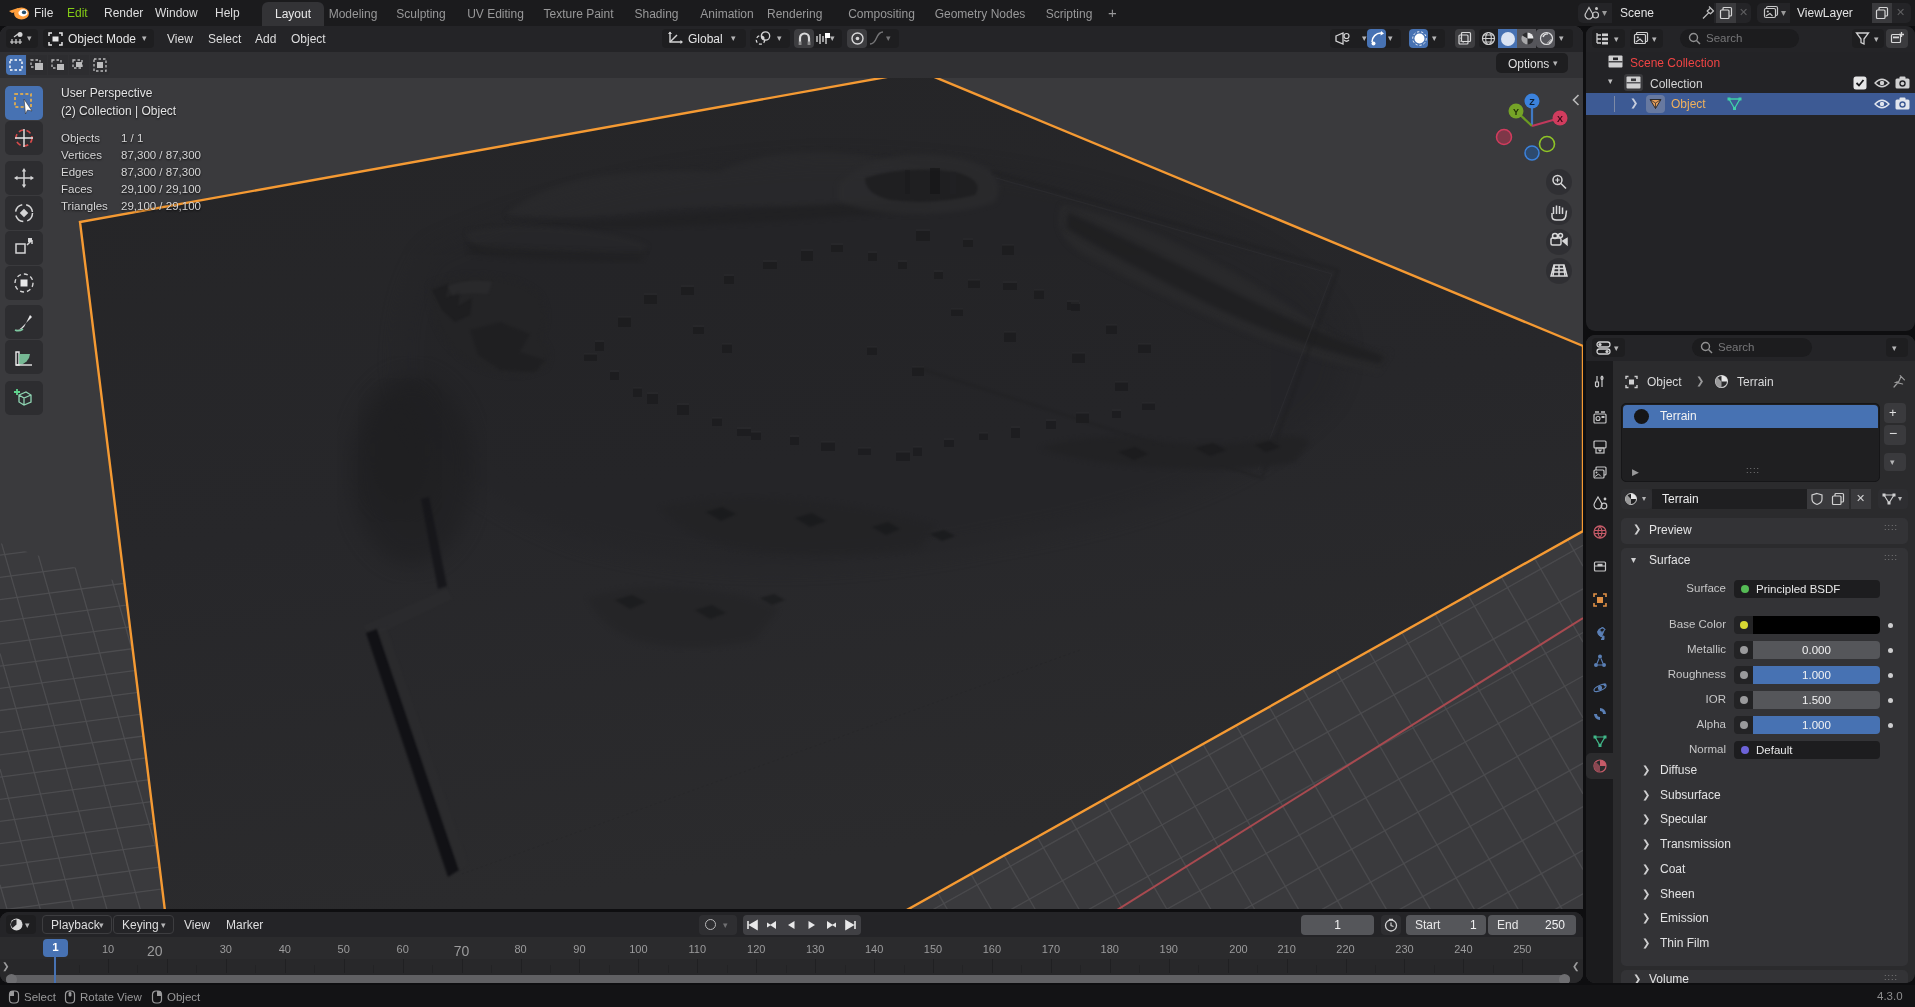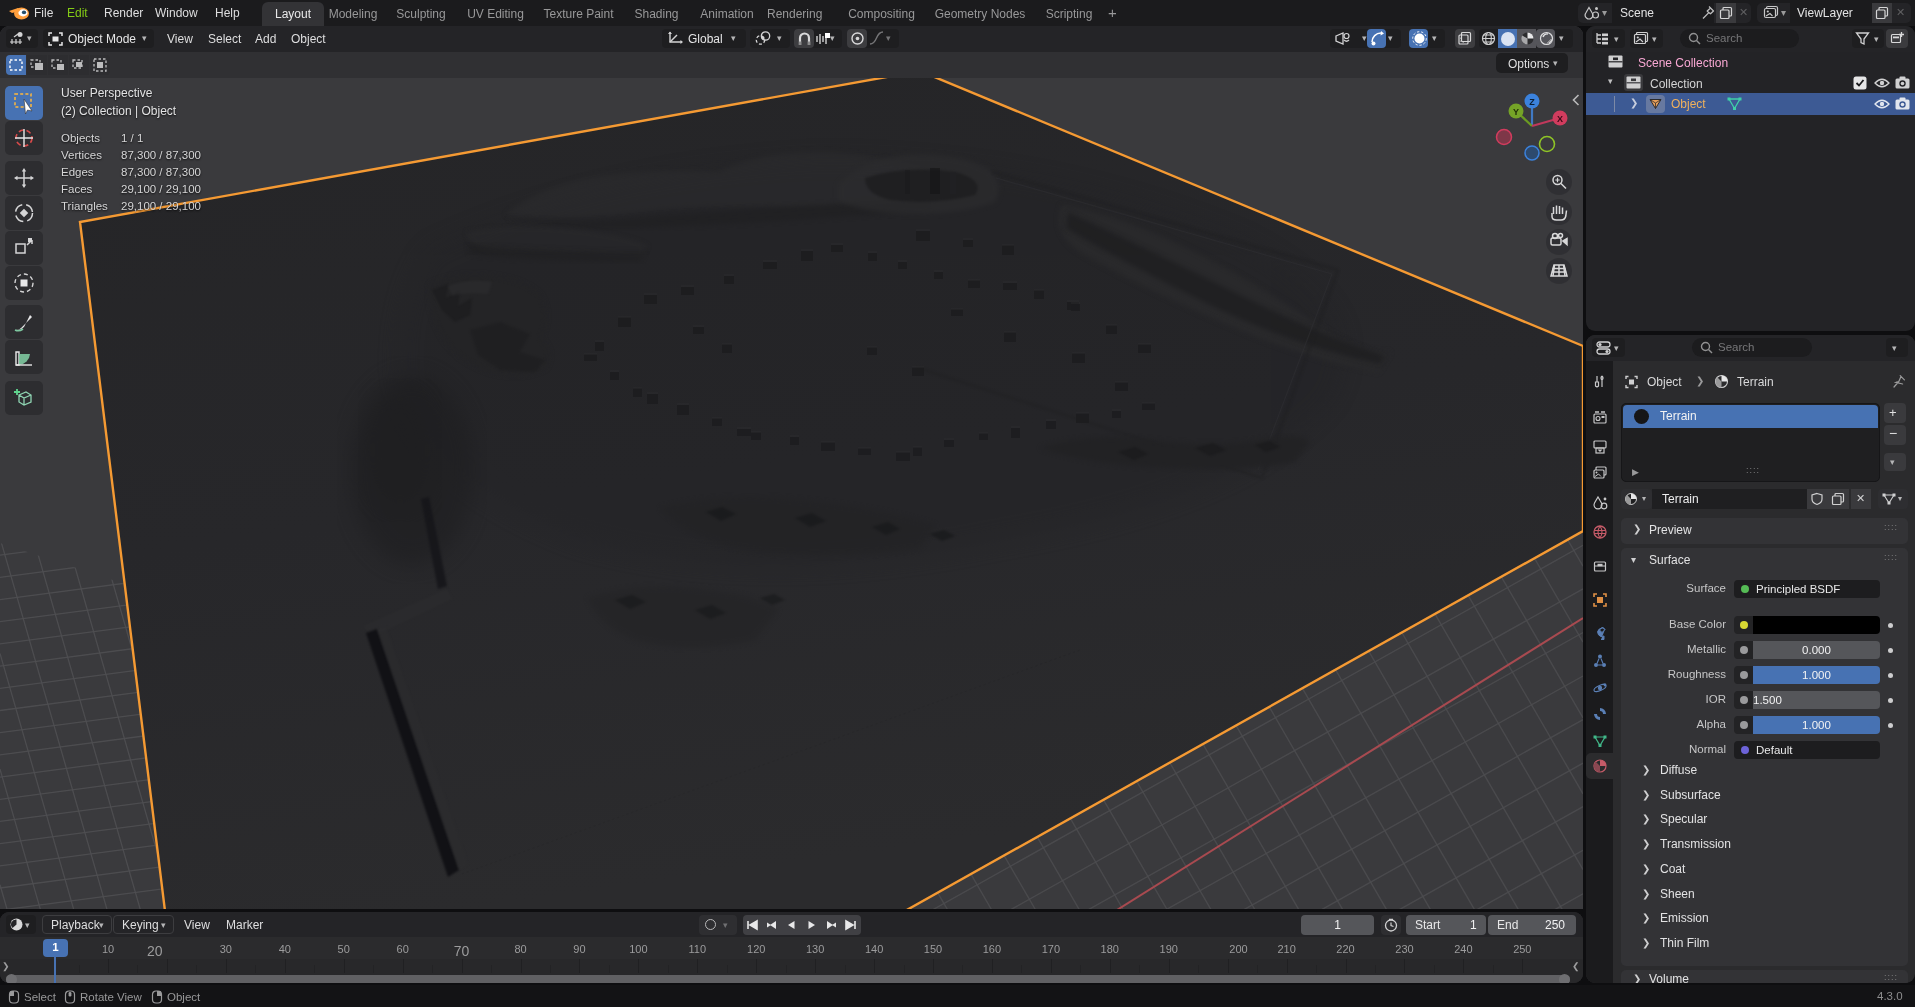--- a/index.html
+++ b/index.html
@@ -620,21 +620,21 @@
       <svg class="abs" style="left:304px;top:5px" width="15" height="15" viewBox="0 0 15 15">
         <rect x="1.5" y="3.5" width="9" height="8" rx="1" fill="none" stroke="#d8d8d9" stroke-width="1.2"></rect>
         <rect x="3" y="5.5" width="6" height="1.8" fill="#d8d8d9"></rect>
         <path d="M11.5,1 L11.5,6 M9,3.5 L14,3.5" stroke="#d8d8d9" stroke-width="1.3"></path>
       </svg>
       <svg class="abs" style="left:22px;top:29px" width="15" height="13" viewBox="0 0 15 13">
         <rect x="0.5" y="0.5" width="14" height="12" rx="1" fill="#cfcfd0"></rect>
         <rect x="5" y="2.5" width="5" height="2.6" fill="#232326"></rect>
         <rect x="0.5" y="6.2" width="14" height="1.2" fill="#232326"></rect>
       </svg>
-      <div class="txt" style="left:52px;top:30px;font-size:12px;color:#f9a8d4">Scene Collection</div>
+      <div class="txt" style="left:44px;top:30px;font-size:12px;color:#ef4444">Scene Collection</div>
       <div class="txt" style="left:22px;top:50px;font-size:9px;color:#c0c0c1">▾</div>
       <div class="abs" style="left:38px;top:48px;width:19px;height:17px;background:#39393c;border-radius:3px"></div>
       <svg class="abs" style="left:40px;top:50px" width="15" height="13" viewBox="0 0 15 13">
         <rect x="0.5" y="0.5" width="14" height="12" rx="1" fill="#cfcfd0"></rect>
         <rect x="5" y="2.5" width="5" height="2.6" fill="#39393c"></rect>
         <rect x="0.5" y="6.2" width="14" height="1.2" fill="#39393c"></rect>
       </svg>
       <div class="txt" style="left:64px;top:51px;font-size:12px;color:#d4d4d5">Collection</div>
       <svg class="abs" style="left:267px;top:50px" width="14" height="14" viewBox="0 0 14 14">
         <rect x="0.5" y="0.5" width="13" height="13" rx="2.5" fill="#e6e6e7"></rect>
@@ -845,21 +845,21 @@
       <div class="txt" style="left:35px;top:333px;width:105px;text-align:right;font-size:11.5px;color:#c6c6c7">Roughness</div>
       <div class="abs" style="left:148px;top:331px;width:19px;height:18px;background:#232325;border-radius:4px 0 0 4px"></div>
       <div class="abs" style="left:153.5px;top:336px;width:8px;height:8px;border-radius:50%;background:#9a9a9c"></div>
       <div class="abs" style="left:167px;top:331px;width:127px;height:18px;background:#4772b3;border-radius:0 4px 4px 0"></div>
       <div class="txt" style="left:167px;top:333.5px;width:127px;text-align:center;font-size:11.5px;color:#f2f2f3">1.000</div>
       <div class="abs" style="left:302px;top:337.5px;width:5px;height:5px;border-radius:50%;background:#cdcdce"></div>
       <div class="txt" style="left:35px;top:358px;width:105px;text-align:right;font-size:11.5px;color:#c6c6c7">IOR</div>
       <div class="abs" style="left:148px;top:356px;width:19px;height:18px;background:#232325;border-radius:4px 0 0 4px"></div>
       <div class="abs" style="left:153.5px;top:361px;width:8px;height:8px;border-radius:50%;background:#9a9a9c"></div>
       <div class="abs" style="left:167px;top:356px;width:127px;height:18px;background:#55565a;border-radius:0 4px 4px 0"></div>
-      <div class="txt" style="left:167px;top:358.5px;width:127px;text-align:left;font-size:11.5px;color:#f2f2f3">1.500</div>
+      <div class="txt" style="left:167px;top:358.5px;width:127px;text-align:center;font-size:11.5px;color:#f2f2f3">1.500</div>
       <div class="abs" style="left:302px;top:362.5px;width:5px;height:5px;border-radius:50%;background:#cdcdce"></div>
       <div class="txt" style="left:35px;top:383px;width:105px;text-align:right;font-size:11.5px;color:#c6c6c7">Alpha</div>
       <div class="abs" style="left:148px;top:381px;width:19px;height:18px;background:#232325;border-radius:4px 0 0 4px"></div>
       <div class="abs" style="left:153.5px;top:386px;width:8px;height:8px;border-radius:50%;background:#9a9a9c"></div>
       <div class="abs" style="left:167px;top:381px;width:127px;height:18px;background:#4772b3;border-radius:0 4px 4px 0"></div>
       <div class="txt" style="left:167px;top:383.5px;width:127px;text-align:center;font-size:11.5px;color:#f2f2f3">1.000</div>
       <div class="abs" style="left:302px;top:387.5px;width:5px;height:5px;border-radius:50%;background:#cdcdce"></div>
       <div class="txt" style="left:35px;top:408px;width:105px;text-align:right;font-size:11.5px;color:#c6c6c7">Normal</div>
       <div class="abs" style="left:148px;top:406px;width:146px;height:18px;background:#1d1d1f;border-radius:4px"></div>
       <div class="abs" style="left:155px;top:411px;width:8px;height:8px;border-radius:50%;background:#6d63d8"></div>

